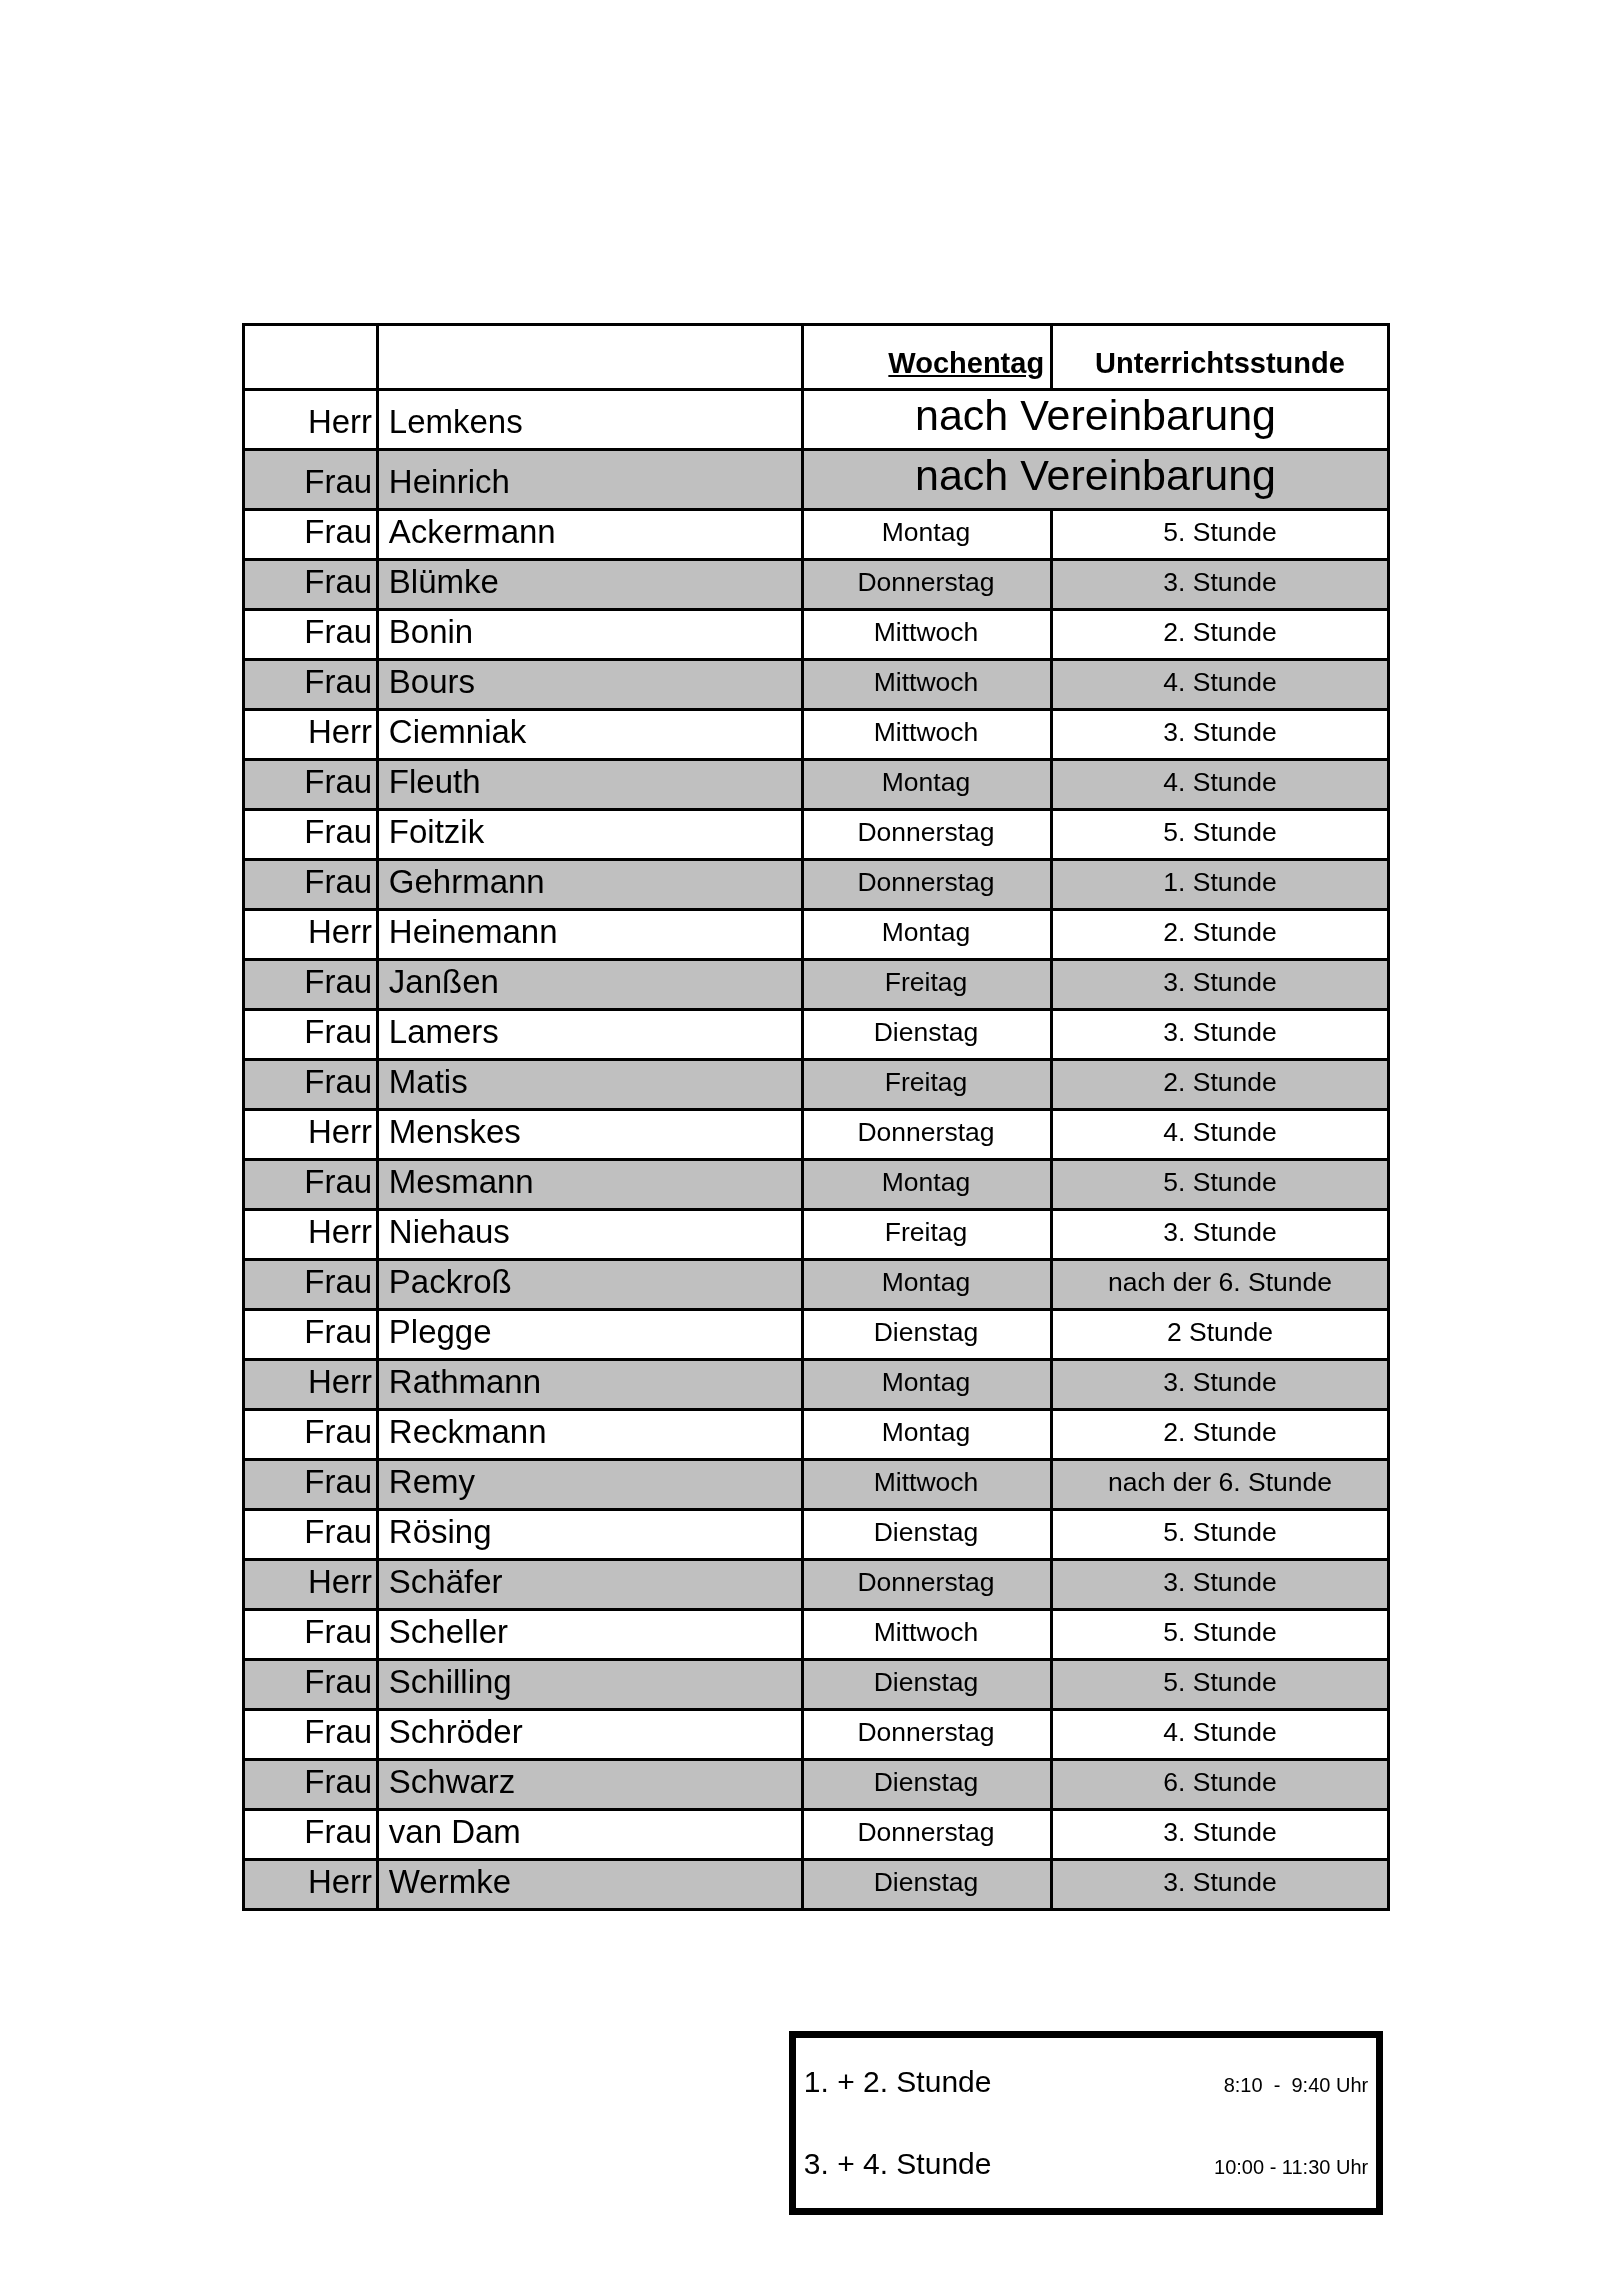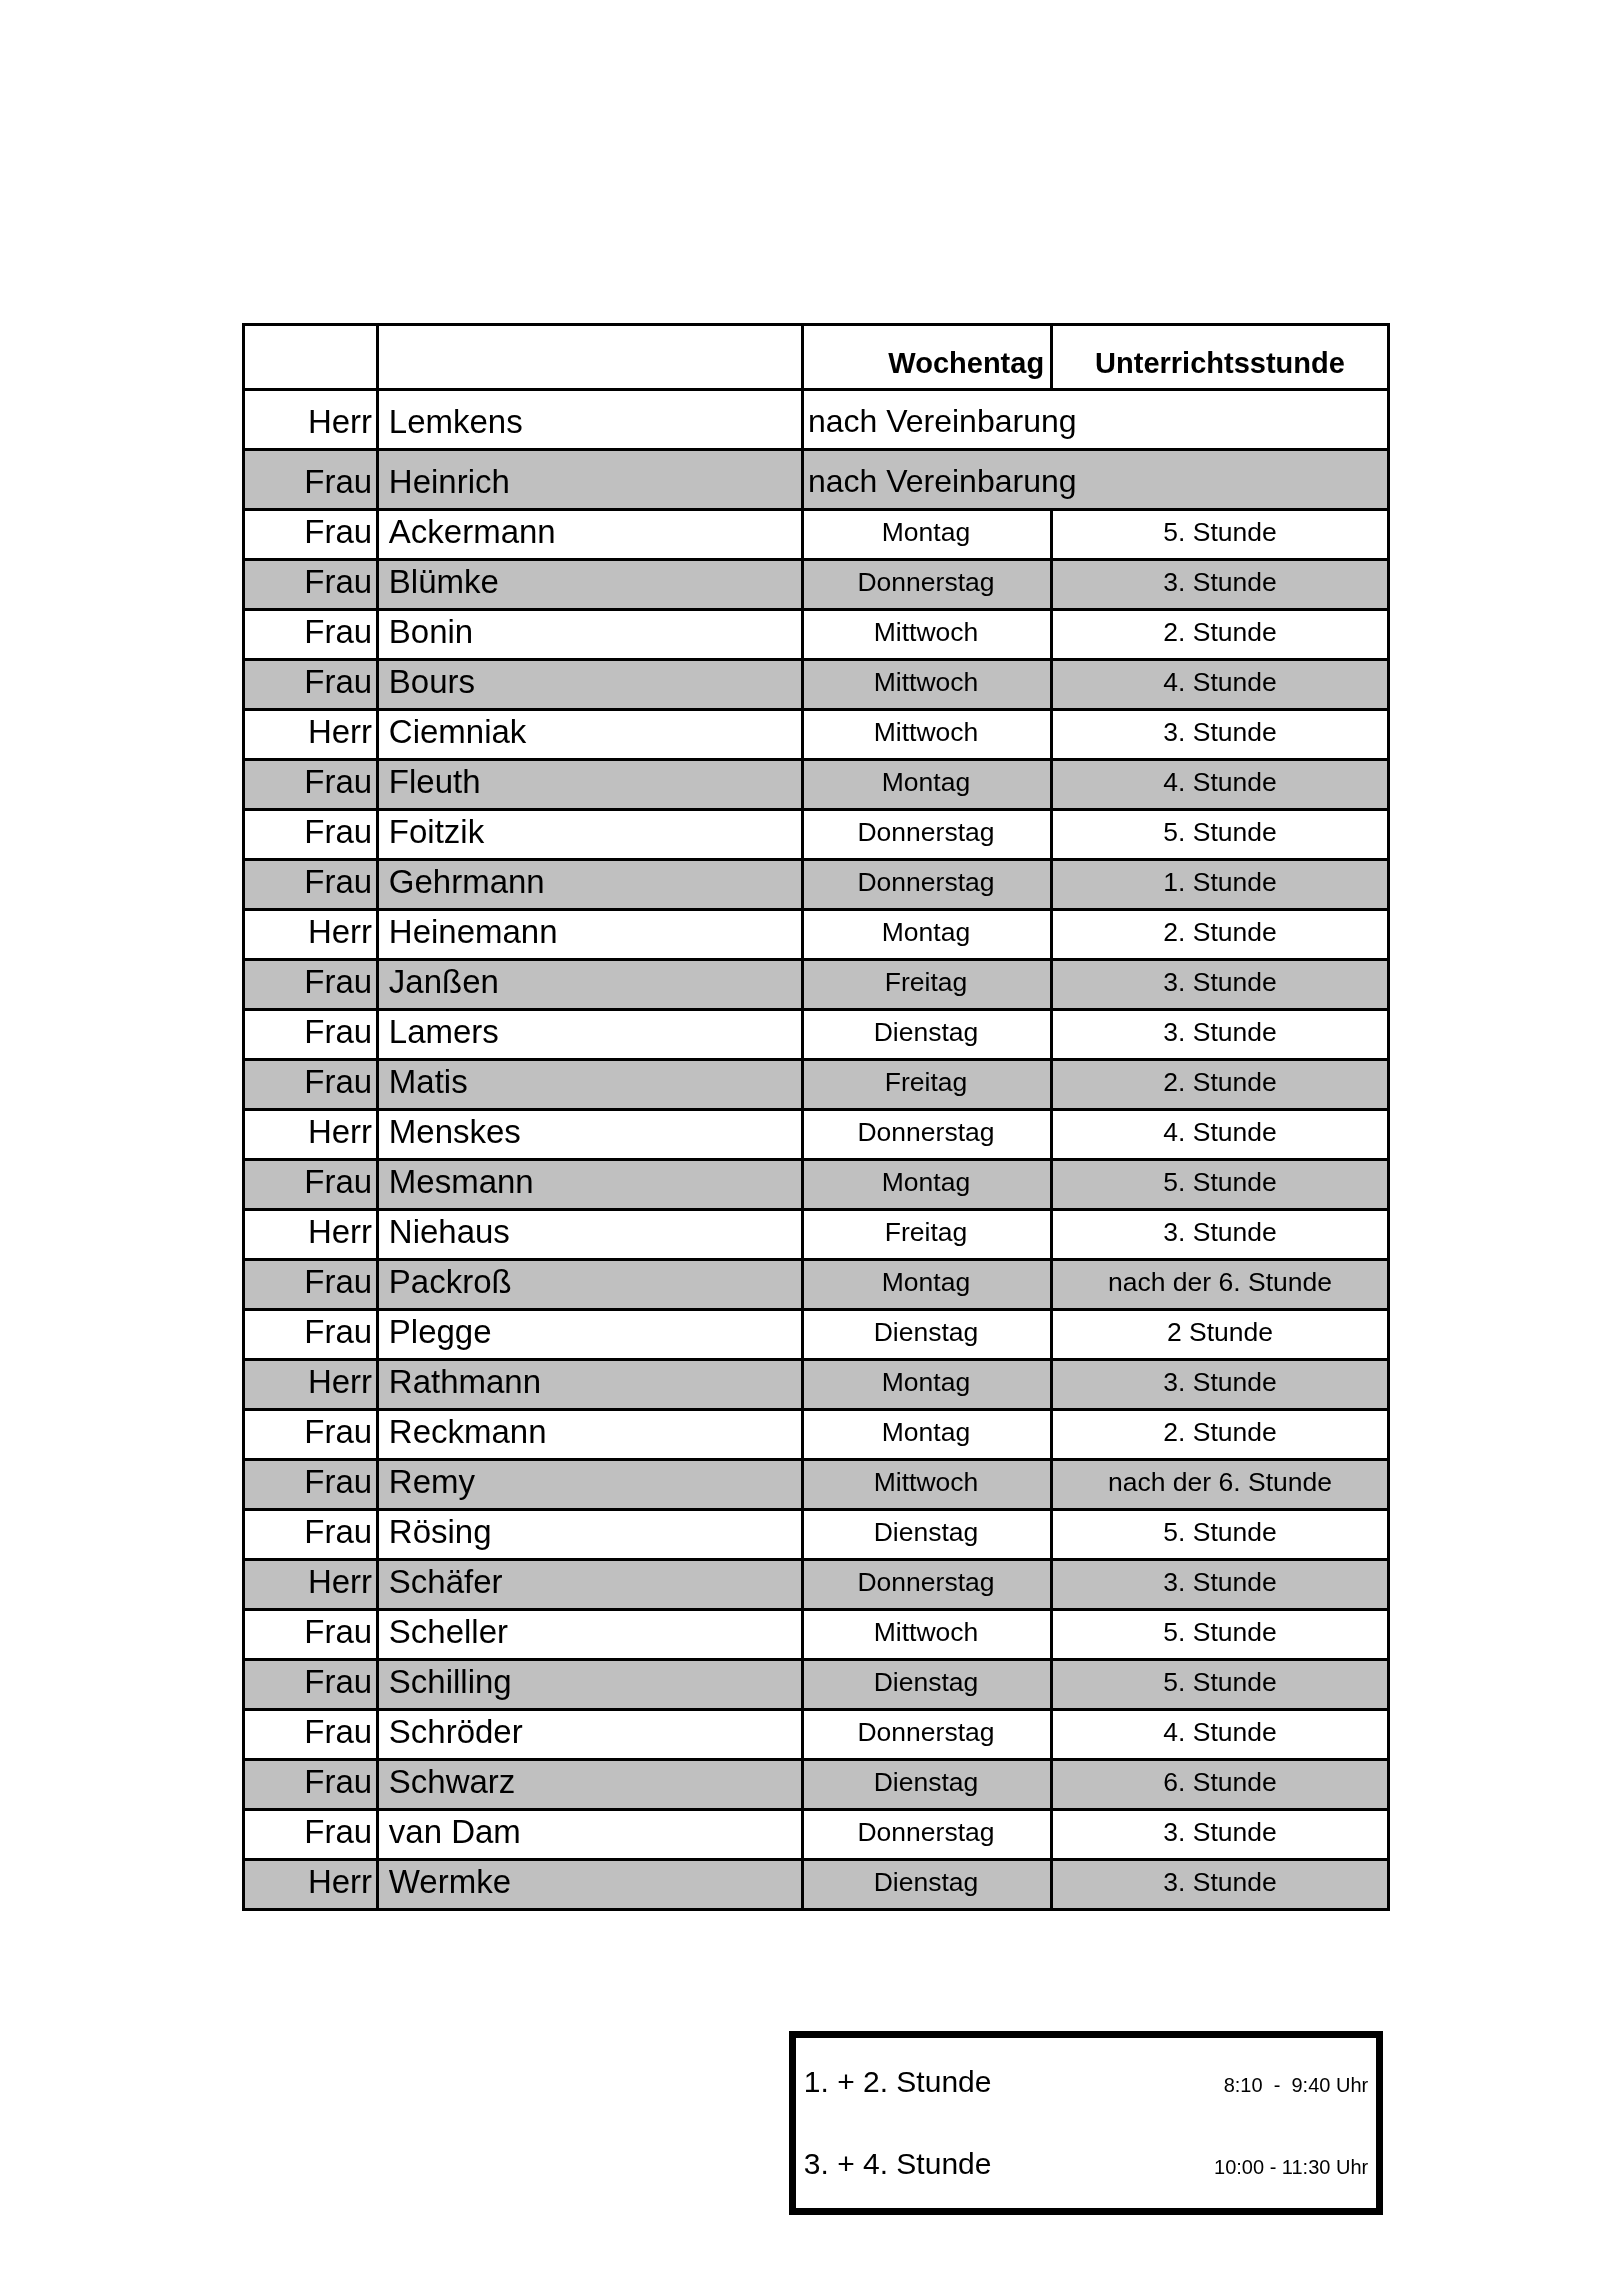--- a/index.html
+++ b/index.html
@@ -30,30 +30,30 @@
     width: 1146px;
     border-collapse: collapse;
     table-layout: fixed;
   }
   table.schedule td, table.schedule th {
     border: 3.9px solid #000000;
     overflow: hidden;
     white-space: nowrap;
   }
   tr.hdr th { height: 65px; vertical-align: bottom; font-size: 29px; font-weight: bold; padding: 0 5.9px 7.8px 5.9px; }
-  th.h-day { text-align: right; }
+  th.h-day { text-align: right; text-decoration: underline; }
   th.h-lesson { text-align: center; padding-left: 2px; padding-right: 2px; }
   tbody tr { height: 50px; }
   tbody tr.row-tall { height: 60px; }
   tbody tr:nth-child(even) { background: #c0c0c0; }
   td.c-sal   { font-size: 33px; text-align: right; vertical-align: bottom; padding: 0 3.9px 6.9px 7.8px; }
   td.c-name  { font-size: 33px; text-align: left; vertical-align: bottom; padding: 0 3.9px 6.9px 9.8px; }
   td.c-day   { font-size: 26.5px; text-align: center; vertical-align: bottom; padding: 0 5.9px 9.8px 3.9px; }
   td.c-lesson{ font-size: 26.5px; text-align: center; vertical-align: bottom; padding: 0 3.9px 9.8px 3.9px; margin-top: 32px; }
-  td.c-merged{ font-size: 32px; text-align: left; vertical-align: bottom; padding: 0 3.9px 7.8px 3.9px; }
+  td.c-merged{ font-size: 43px; text-align: center; vertical-align: bottom; padding: 0 3.9px 7.8px 3.9px; }
   .legend {
     position: absolute;
     left: 789px;
     top: 2031px;
     width: 594px;
     height: 184px;
     border: 7.8px solid #000000;
     display: flex;
     flex-direction: column;
     justify-content: space-around;

